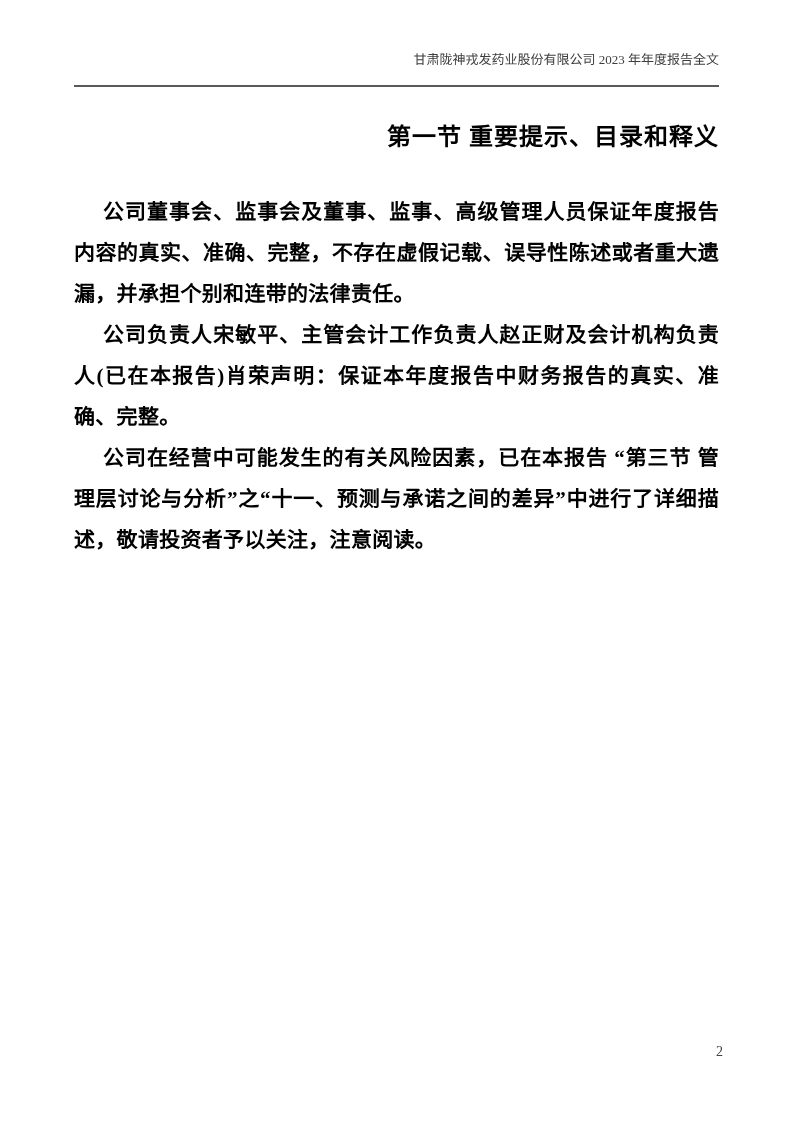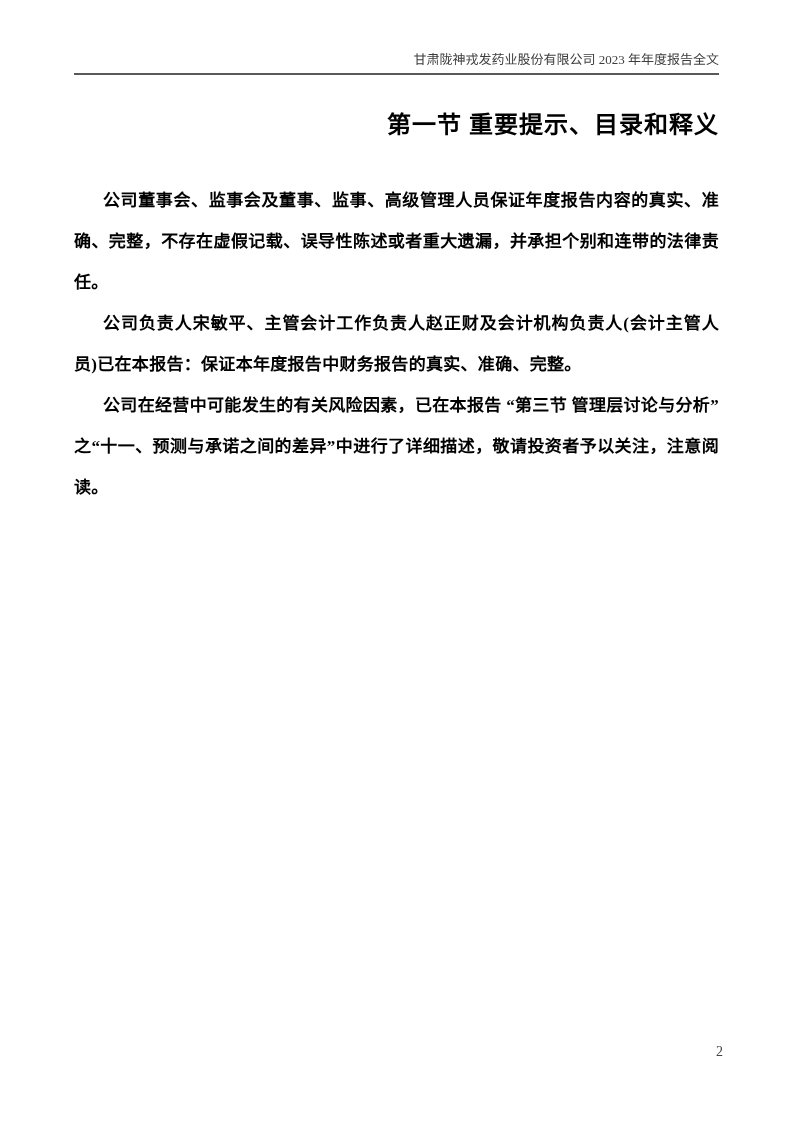--- a/index.html
+++ b/index.html
@@ -16,42 +16,42 @@
     overflow: hidden;
     font-family: "Liberation Serif", "DejaVu Serif", serif;
     color: #000000;
   }
   .content {
     margin: 0 74px;
     width: 645px;
   }
   .header {
     padding-top: 51px;
-    padding-bottom: 5px;
+    padding-bottom: 17px;
     border-bottom: 2px solid #595959;
     text-align: right;
     font-size: 13px;
     line-height: 17px;
     color: #3d3d3d;
     font-weight: normal;
   }
   .doc-title {
     margin: 34px 0 0 0;
     text-align: right;
     font-size: 24px;
     line-height: 33px;
     font-weight: bold;
     letter-spacing: 1px;
   }
   .body-text {
     margin-top: 38px;
   }
   .body-text p {
     margin: 0;
-    font-size: 17px;
+    font-size: 21px;
     line-height: 41px;
     font-weight: bold;
     text-align: justify;
     text-justify: inter-ideograph;
     letter-spacing: 0.3px;
   }
   .body-text p.indent {
     text-indent: 29px;
   }
   .page-number {
@@ -69,20 +69,20 @@
   <div class="content">
 
     <div class="header">
       <span>甘肃陇神戎发药业股份有限公司 2023 年年度报告全文</span>
     </div>
 
     <h1 class="doc-title">第一节 重要提示、目录和释义</h1>
 
     <div class="body-text">
       <p class="indent">公司董事会、监事会及董事、监事、高级管理人员保证年度报告内容的真实、准确、完整，不存在虚假记载、误导性陈述或者重大遗漏，并承担个别和连带的法律责任。</p>
-      <p class="indent">公司负责人宋敏平、主管会计工作负责人赵正财及会计机构负责人(会计主管人员)已在本报告：保证本年度报告中财务报告的真实、准确、完整。</p>
+      <p class="indent">公司负责人宋敏平、主管会计工作负责人赵正财及会计机构负责人(已在本报告)肖荣声明：保证本年度报告中财务报告的真实、准确、完整。</p>
       <p class="indent">公司在经营中可能发生的有关风险因素，已在本报告 “第三节 管理层讨论与分析”之“十一、预测与承诺之间的差异”中进行了详细描述，敬请投资者予以关注，注意阅读。</p>
     </div>
 
   </div>
 
   <div class="page-number">2</div>
 </div>
 
 </body></html>

